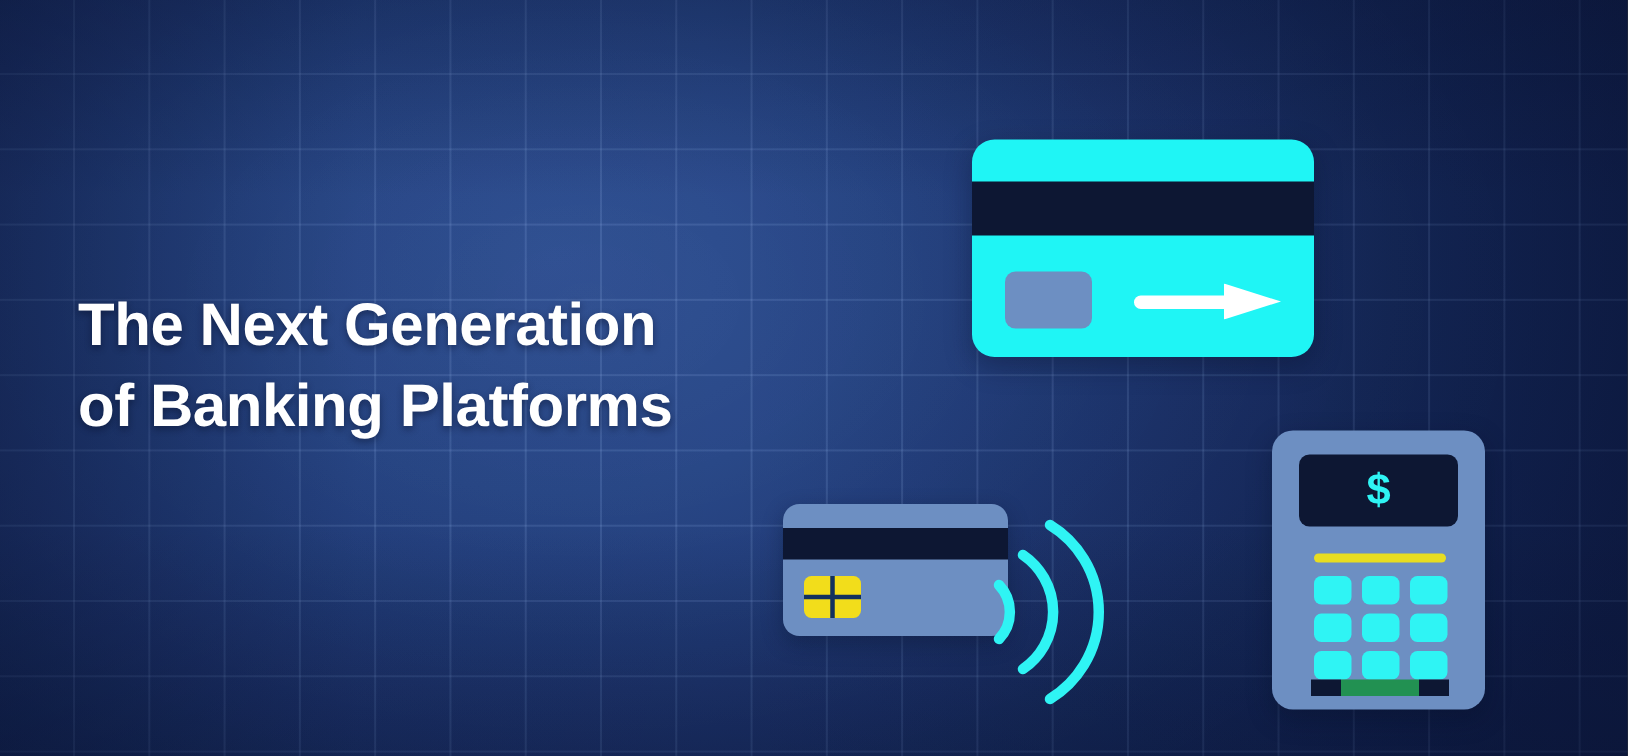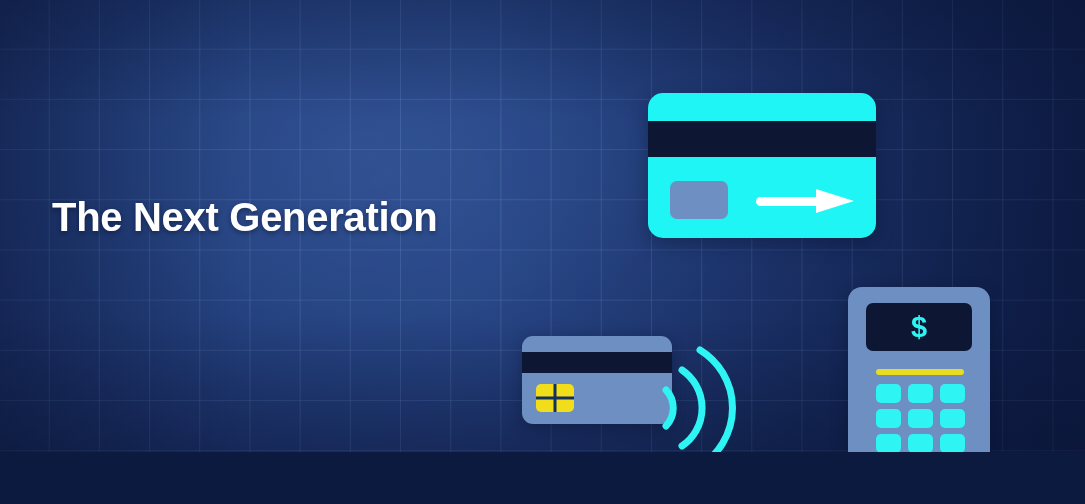--- a/index.html
+++ b/index.html
@@ -3,21 +3,21 @@
 <meta charset="utf-8">
 <style>
   html, body {
     margin: 0;
     padding: 0;
     background: #0c1a3f;
   }
   #banner {
     position: relative;
     width: 1085px;
-    height: 452px;
+    height: 504px;
     overflow: hidden;
     font-family: "Liberation Sans", sans-serif;
     background: #000000;
   }
   
   .bg-base {
     position: absolute;
     inset: 0;
     background:
       radial-gradient(ellipse 780px 560px at 34% 34%, #27498f 0%, #214183 28%, #1b3470 52%, #152a5e 72%, #101f4d 100%);
@@ -213,20 +213,21 @@
 
 <div id="banner">
 
   <div class="bg-base"></div>
   <div class="bg-grid"></div>
   <div class="bg-grid-fade"></div>
   <div class="bg-vignette"></div>
 
   <div class="headline">
     <span class="line">The Next Generation</span>
+    <span class="line">of Banking Platforms</span>
   </div>
 
   <div class="art" id="swipe-card">
     <div class="stripe"></div>
     <div class="chip"></div>
     <svg class="arrow" viewBox="0 0 100 24">
       <rect x="0" y="8" width="72" height="9" rx="4.5" fill="#ffffff"></rect>
       <path d="M60 0 L98 12 L60 24 Z" fill="#ffffff"></path>
     </svg>
   </div>

